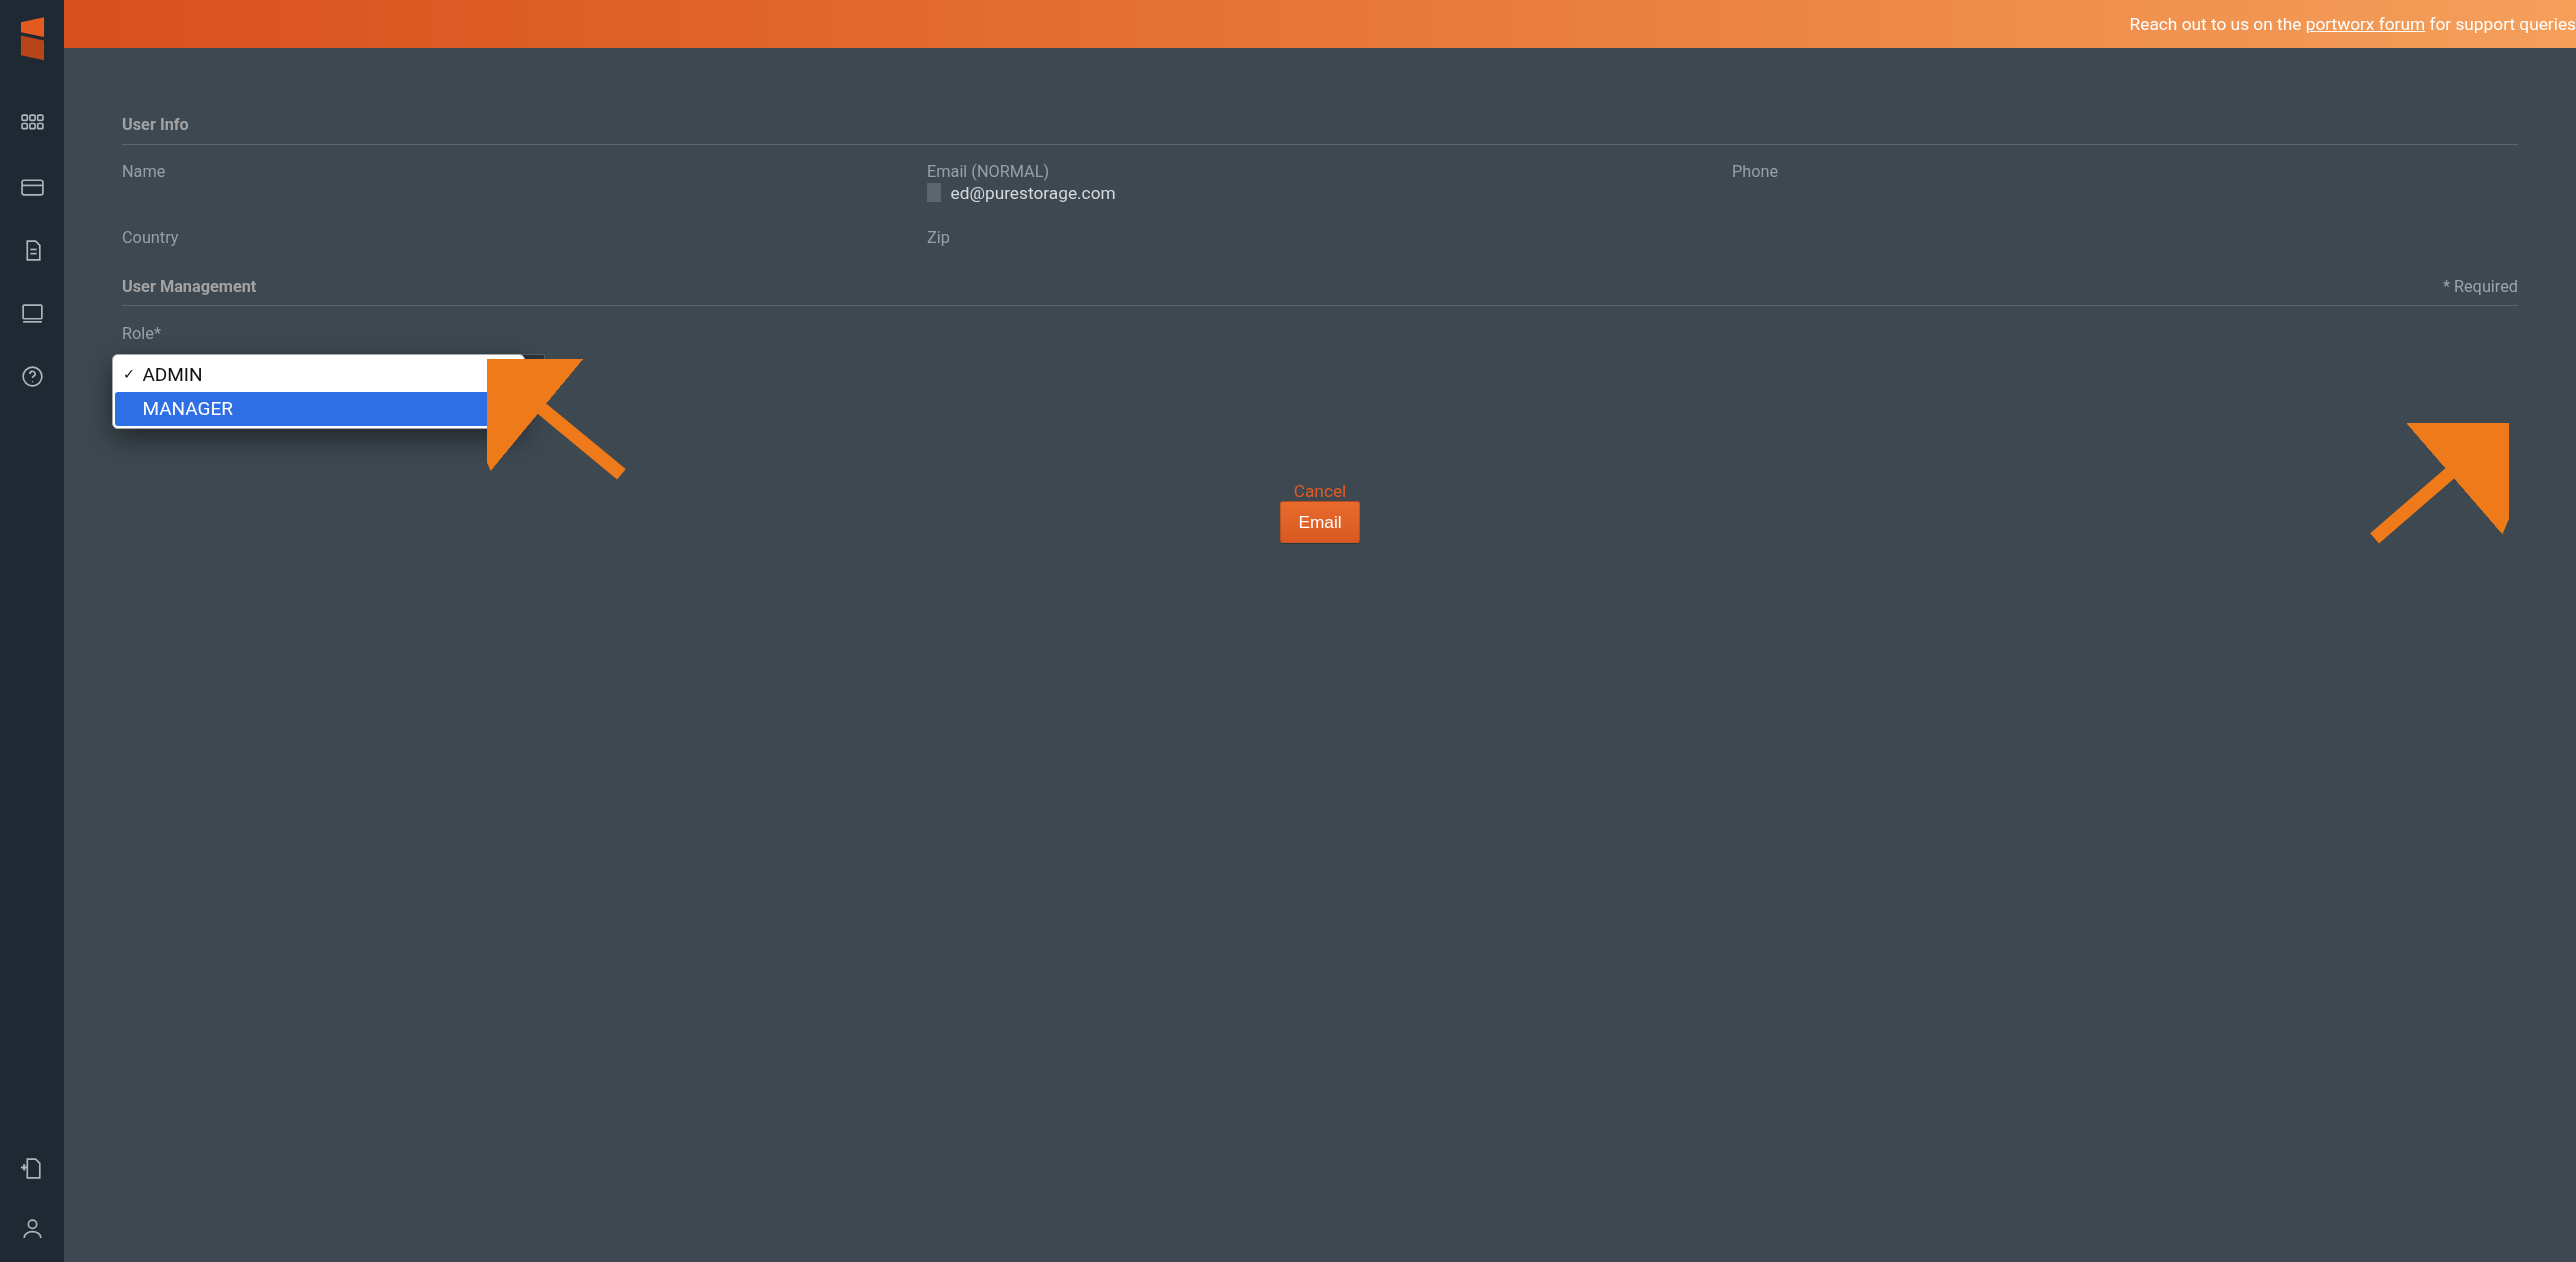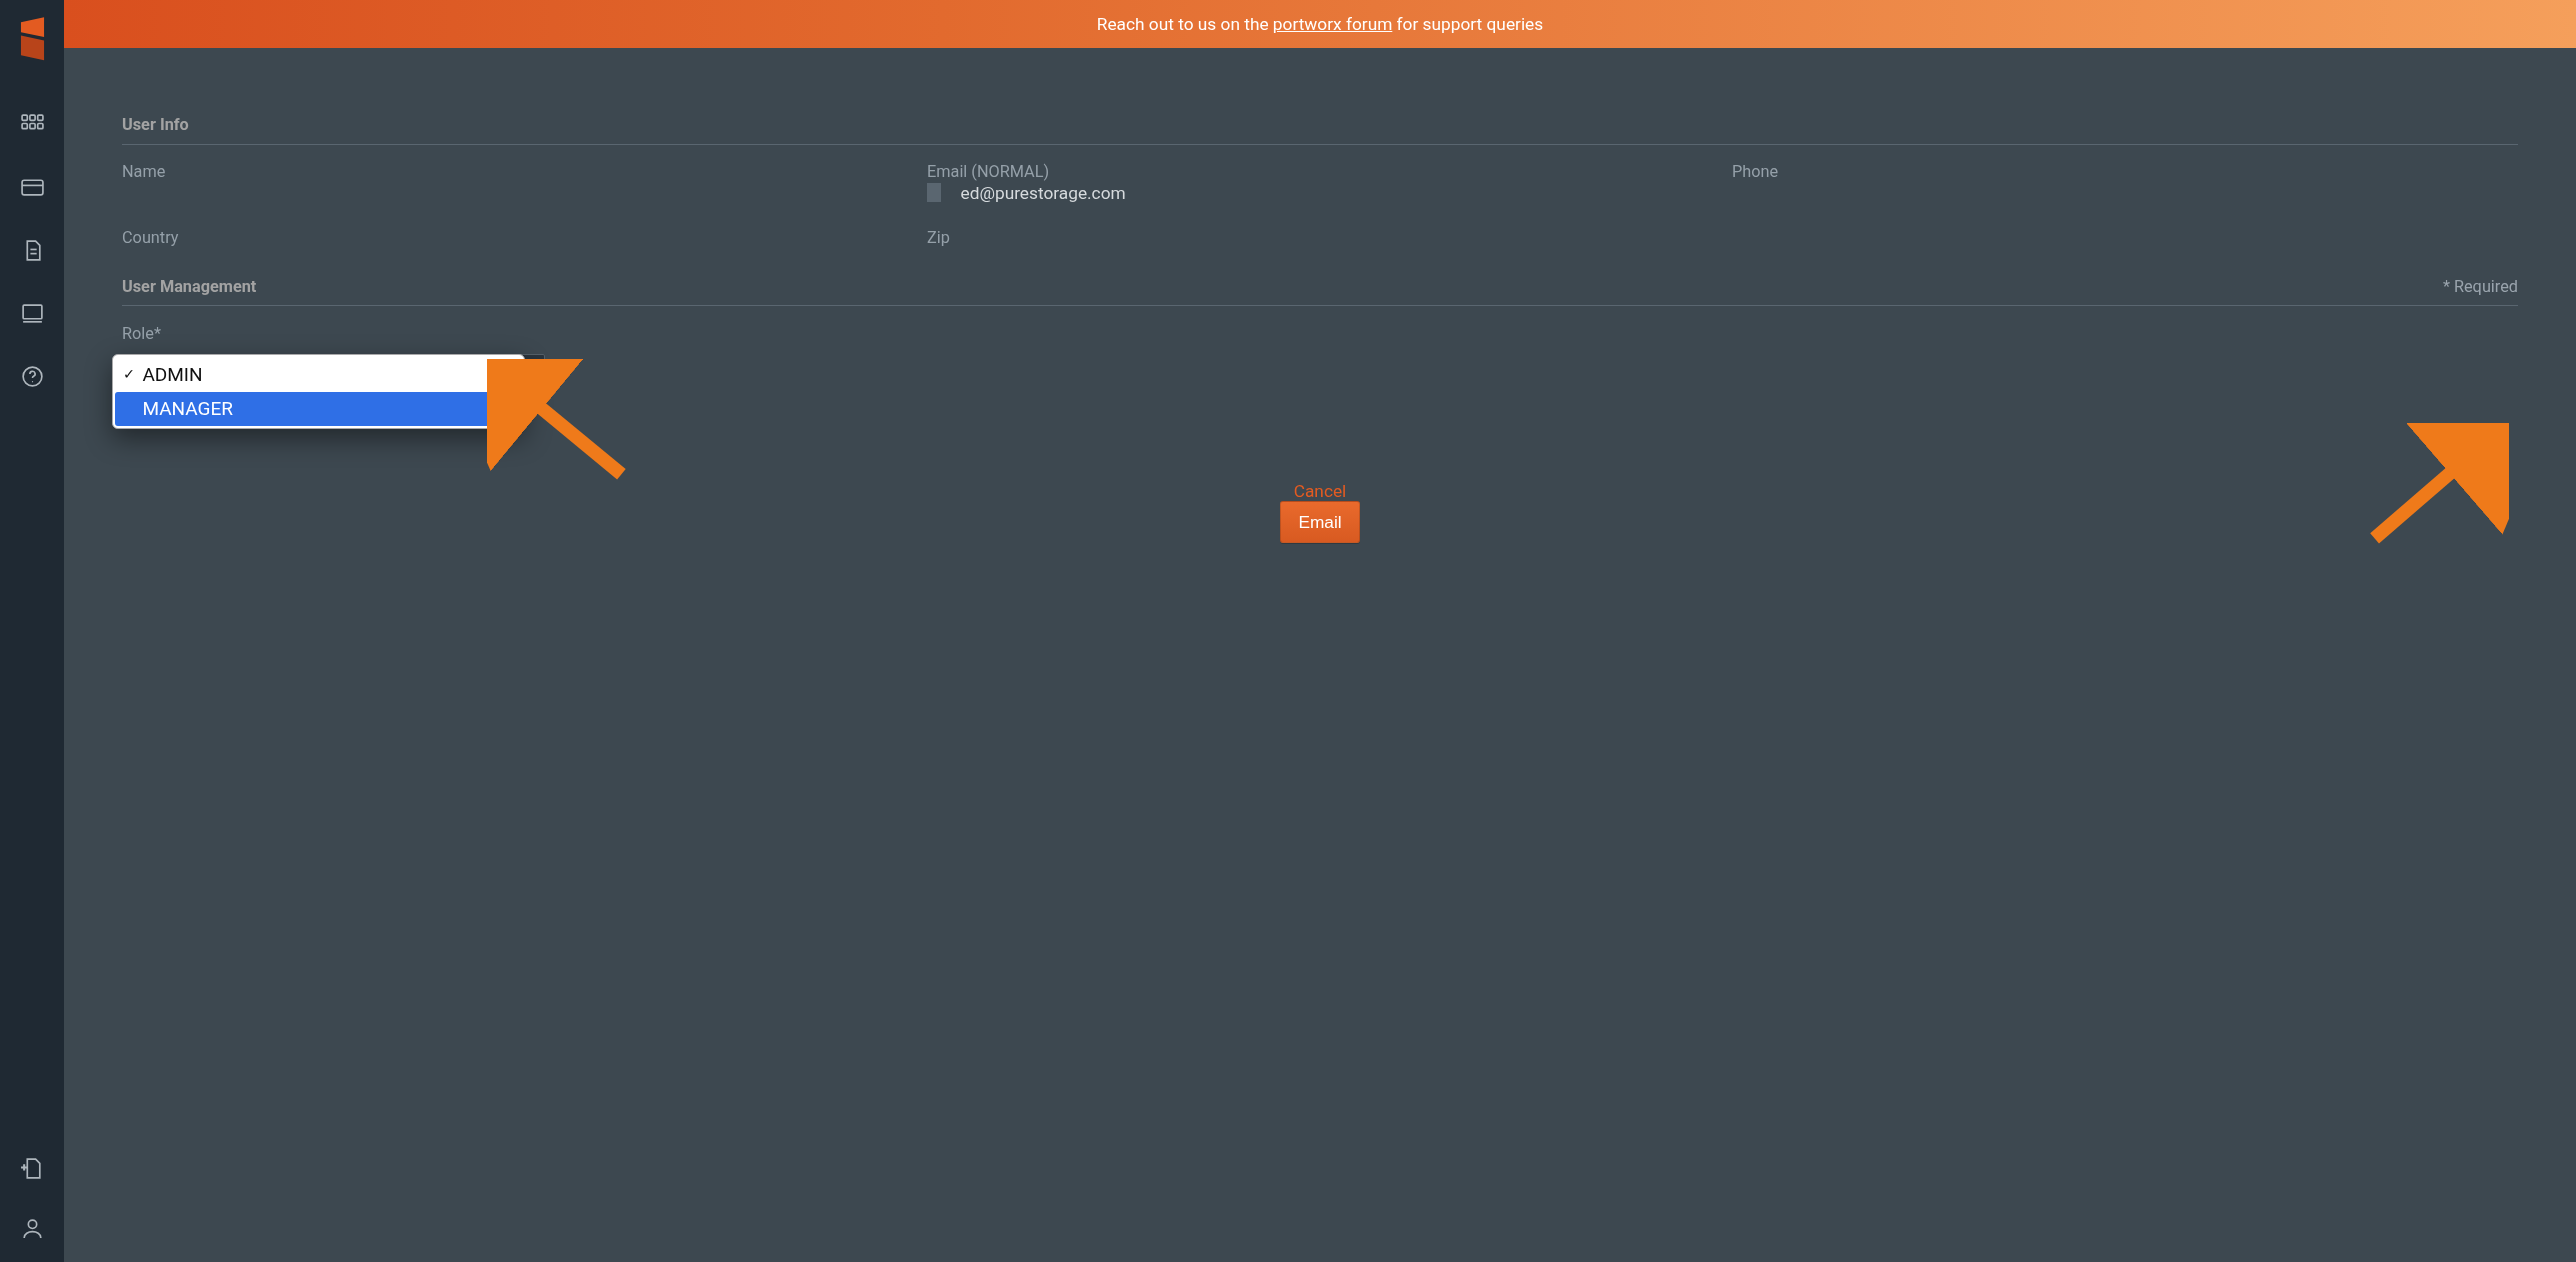--- a/index.html
+++ b/index.html
@@ -50,21 +50,21 @@
     display:flex;
     flex-direction:column;
     min-width:0;
     position:relative;
   }
   .banner {
     height:48px;
     background: linear-gradient(90deg, #d94f1e 0%, #e26a2e 35%, #f59f5b 100%);
     display:flex;
     align-items:center;
-    justify-content:center;
+    justify-content:flex-end;
     color:#fff;
     font-size:17.3px;
   }
   .banner a { color:#fff; text-decoration:underline; }
   .content {
     flex:1;
     padding: 67px 58px 38px 58px;
     position:relative;
   }
   .section-title {
@@ -75,21 +75,21 @@
   }
   .hr { border:0; border-top:1px solid #5a6670; margin:0 0 17.3px 0; }
   .row3 {
     display:grid;
     grid-template-columns: 1fr 1fr 1fr;
     gap:19px;
     margin-bottom:25px;
   }
   .field-label { color:#95a0a9; font-size:16.3px; margin-bottom:1.9px; }
   .field-value { color:#d6dadd; font-size:17.3px; }
-  .email-line { display:flex; align-items:flex-start; gap:20px; }
+  .email-line { display:flex; align-items:flex-start; gap:10px; }
   .redact { width:13.5px; height:19px; background:#5a6670; display:inline-block; }
 
   .um-header { display:flex; align-items:baseline; justify-content:space-between; margin-top:28px; margin-bottom:9.6px;}
   .required-note { color:#9aa4ad; font-size:16.3px; }
 
   .role-block { margin-top:11.5px; position:relative; width:423px; }
   .role-label { color:#95a0a9; font-size:16.3px; margin-bottom:7.7px; }
   .select-box {
     width:423px; height:42px;
     background:#2a343d;

